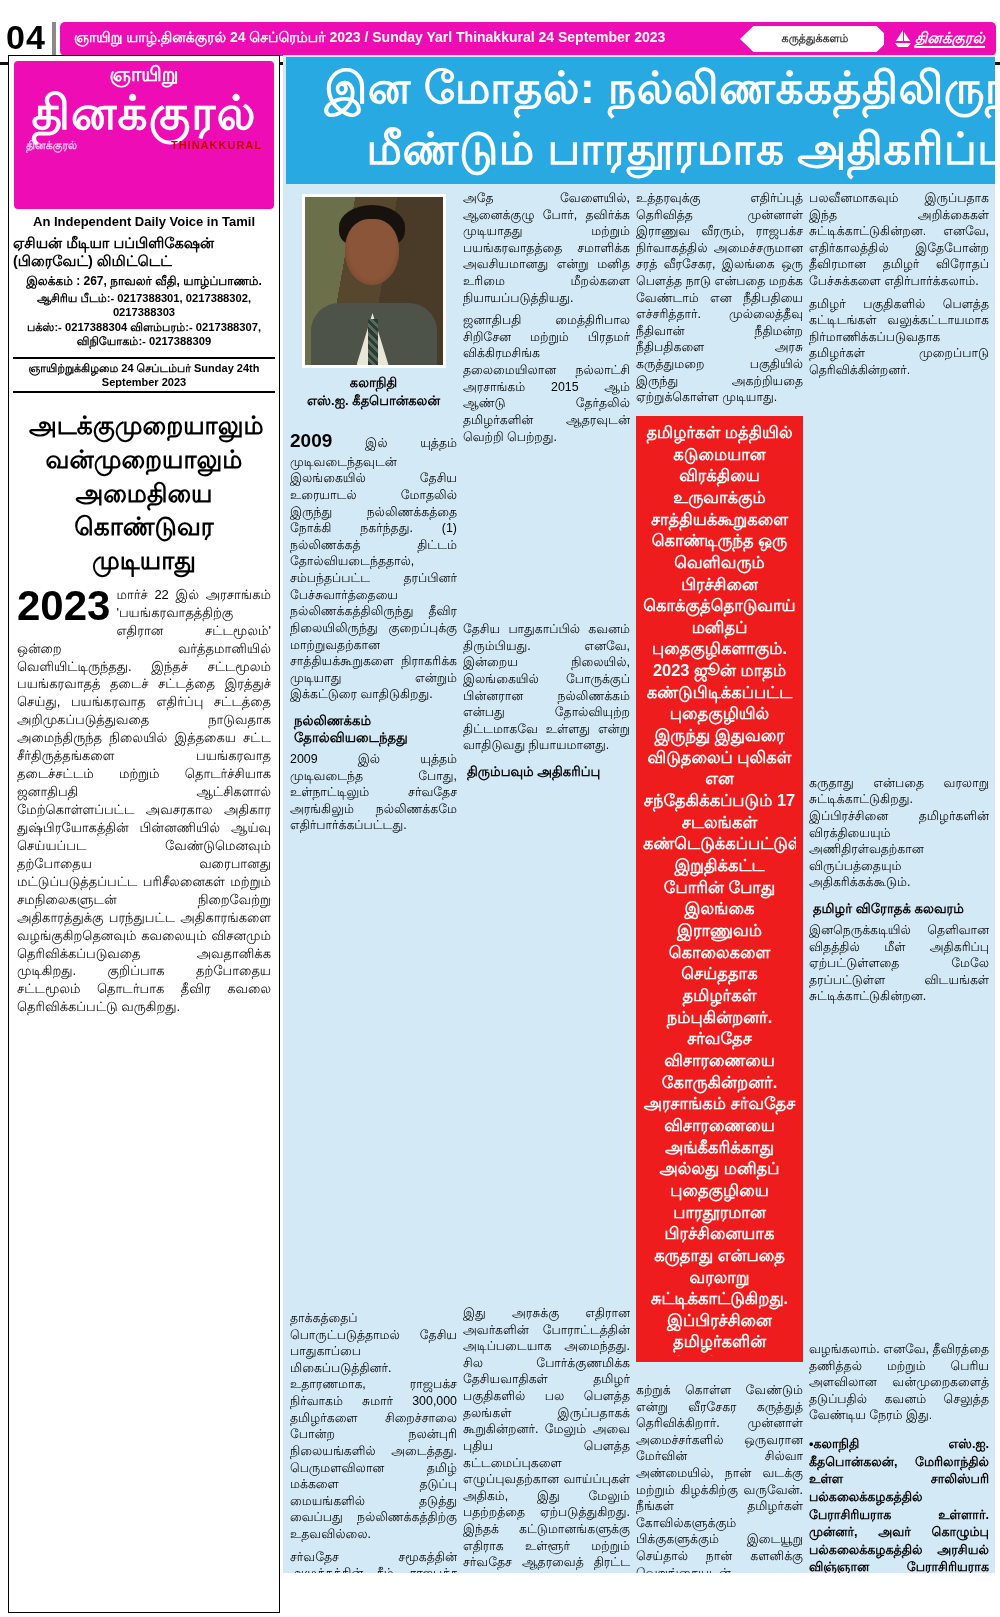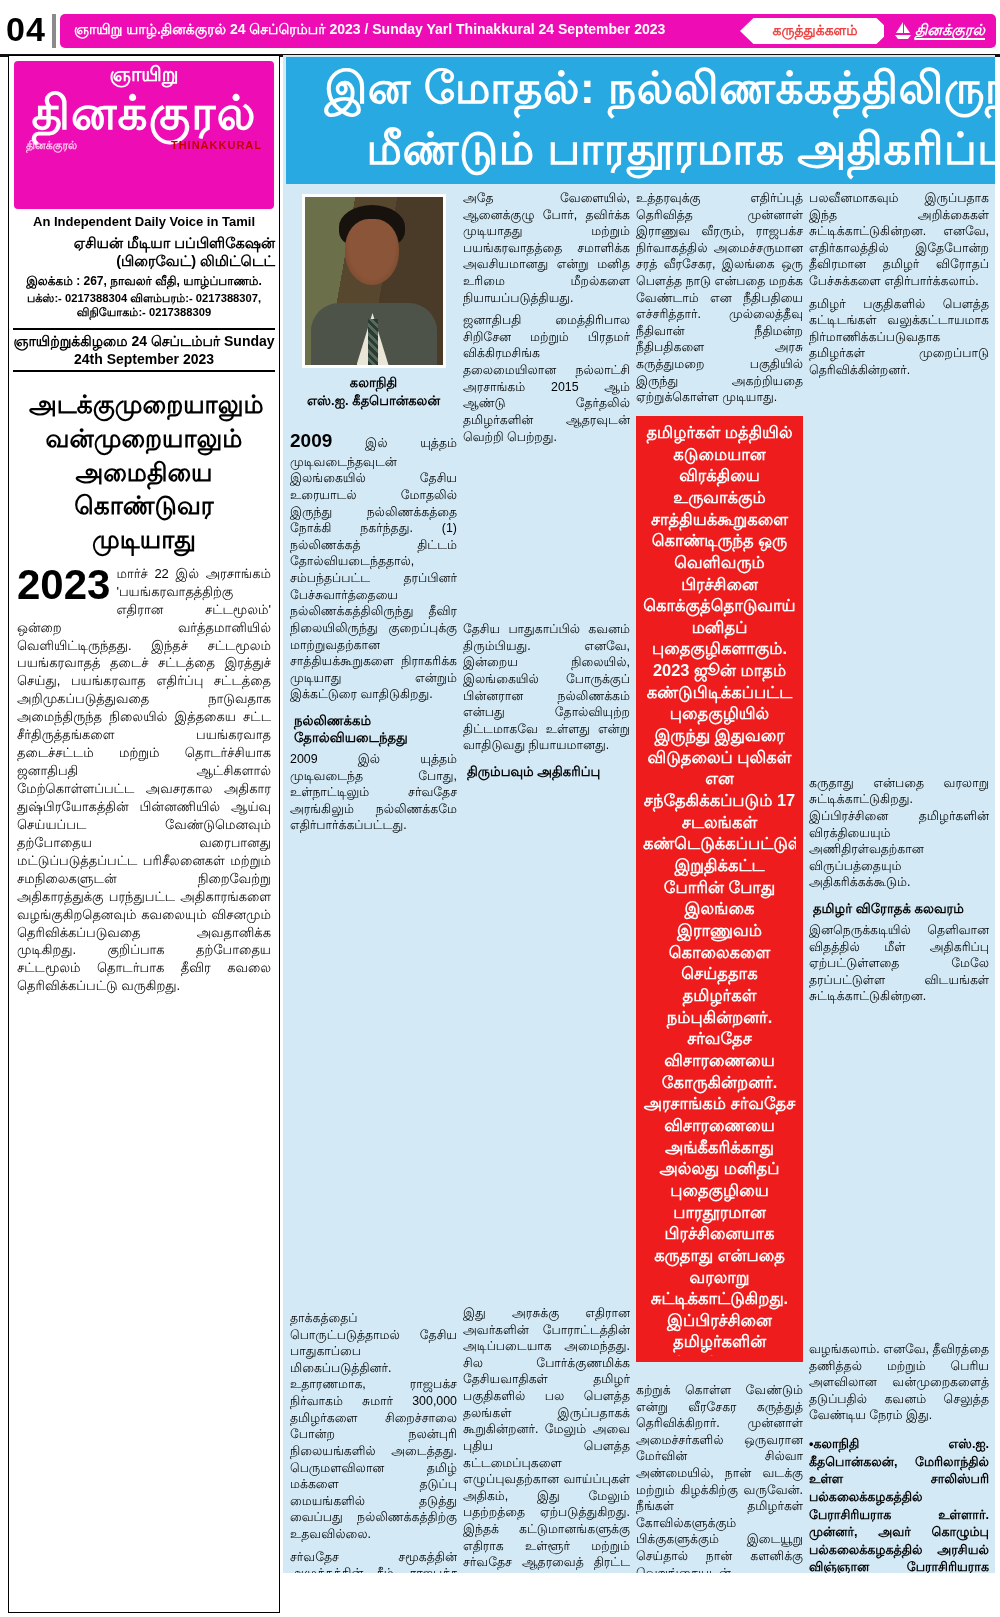--- a/index.html
+++ b/index.html
@@ -1,45 +1,45 @@
 <!DOCTYPE html>
 <html><head>
 <meta charset="utf-8">
 <style>
   html,body{margin:0;padding:0;background:#ffffff;}
   .page{position:relative;width:1000px;height:1617px;background:#ffffff;overflow:hidden;
         font-family:"Liberation Sans", sans-serif;color:#000;}
   
-  .topbar{position:absolute;left:0;top:8px;width:1000px;height:46px;border-bottom:3px solid #111;}
+  .topbar{position:absolute;left:0;top:16px;width:1000px;height:46px;border-bottom:3px solid #111;}
   .page-num{position:absolute;left:6px;top:2px;font-size:34px;font-weight:bold;letter-spacing:1px;}
   .num-rule{position:absolute;left:52px;top:6px;width:4px;height:34px;background:#8a8a8a;}
   .strip{position:absolute;left:60px;top:6px;width:802px;height:34px;background:#ee0db4;border-radius:5px;padding-left:36px;}
   .strip-text{position:absolute;left:14px;top:7px;color:#ffffff;font-weight:bold;font-size:14px;white-space:nowrap;}
   .chevron{position:absolute;right:8px;top:4px;width:150px;height:26px;background:#ffffff;
            clip-path:polygon(0 50%,9% 0,91% 0,100% 50%,91% 100%,9% 100%);
            display:flex;align-items:center;justify-content:center;}
-  .chevron span{font-size:14px;font-weight:bold;color:#ef4444;}
+  .chevron span{font-size:11px;font-weight:bold;color:#404040;}
   .logo-box{position:absolute;left:884px;top:6px;width:112px;height:34px;background:#ee0db4;border-radius:5px;
             display:flex;align-items:center;justify-content:center;gap:4px;}
   .logo-box .logo-word{color:#fff;font-weight:bold;font-style:italic;font-size:15px;border-bottom:2px solid #fff;line-height:1.1;}
   
   .left-panel{position:absolute;left:8px;top:55px;width:270px;height:1556px;border:1px solid #000;
               background:#fff;overflow:hidden;}
   .masthead{margin:5px;height:148px;background:#ee0db4;border-radius:4px;position:relative;color:#fff;text-align:center;}
   .mh-top{padding-top:2px;font-size:20px;font-weight:bold;}
   .mh-title{font-size:47px;font-weight:800;line-height:1.05;letter-spacing:1px;}
   .mh-row{display:flex;justify-content:space-between;padding:0 12px;margin-top:2px;}
   .mh-small-left{font-size:11px;color:#ffc9ee;font-weight:bold;}
   .mh-small-right{font-size:11px;color:#c00000;font-weight:800;letter-spacing:1px;}
   .tagline{text-align:center;font-weight:800;font-size:13px;margin:3px 4px 6px;}
-  .publisher{text-align:right;font-weight:800;font-size:14.5px;margin:2px 4px;}
+  .publisher{text-align:left;font-weight:800;font-size:14.5px;margin:2px 4px;}
   .address{text-align:center;font-weight:bold;font-size:12px;margin-top:3px;}
   .phones{text-align:center;font-weight:bold;font-size:11.2px;margin-top:3px;}
   .dateline{margin:8px 4px 16px;border-top:2px solid #000;border-bottom:2px solid #000;
-            text-align:center;font-weight:bold;font-size:14px;padding:3px 0;}
+            text-align:center;font-weight:bold;font-size:11px;padding:3px 0;}
   .ed-headline{margin:14px 20px 8px;text-align:center;font-size:25px;font-weight:800;line-height:1.35;}
   .ed-body{margin:6px 8px;font-size:13px;line-height:1.38;text-align:justify;}
   .ed-drop{float:left;font-size:42px;font-weight:800;line-height:0.85;margin:2px 6px 0 0;}
   
   .article{position:absolute;left:283px;top:55px;width:712px;height:1518px;background:#d3eaf6;overflow:hidden;}
   .banner{position:absolute;left:3px;top:2px;width:805px;height:127px;background:#29a9e2;color:#fff;
           text-align:center;font-weight:800;}
   .banner div{font-size:44px;line-height:61px;letter-spacing:0.5px;}
   .cols{position:absolute;left:0;top:135px;width:712px;height:1383px;}
   .col{position:absolute;top:0;height:1383px;overflow:hidden;display:flex;flex-direction:column;}
@@ -96,20 +96,21 @@
       <div class="mh-top">ஞாயிறு</div>
       <div class="mh-title">தினக்குரல்</div>
       <div class="mh-row">
         <span class="mh-small-left">தினக்குரல்</span>
         <span class="mh-small-right">THINAKKURAL</span>
       </div>
     </div>
     <div class="tagline">An Independent Daily Voice in Tamil</div>
     <div class="publisher">ஏசியன் மீடியா பப்பிளிகேஷன் (பிரைவேட்) லிமிட்டெட்</div>
     <div class="address">இலக்கம் : 267, நாவலர் வீதி, யாழ்ப்பாணம்.</div>
+    <div class="phones">ஆசிரிய பீடம்:- 0217388301, 0217388302, 0217388303</div>
     <div class="phones">பக்ஸ்:- 0217388304 விளம்பரம்:- 0217388307, விநியோகம்:- 0217388309</div>
     <div class="dateline">ஞாயிற்றுக்கிழமை 24 செப்டம்பர் Sunday 24th September 2023</div>
     <h2 class="ed-headline">
       <span>அடக்குமுறையாலும் வன்முறையாலும்</span><br>
       <span>அமைதியை கொண்டுவர முடியாது</span>
     </h2>
     <div class="ed-body">
       <span class="ed-drop">2023</span>
       <span>மார்ச் 22 இல் அரசாங்கம் 'பயங்கரவாதத்திற்கு எதிரான சட்டமூலம்' ஒன்றை வர்த்தமானியில் வெளியிட்டிருந்தது. இந்தச் சட்டமூலம் பயங்கரவாதத் தடைச் சட்டத்தை இரத்துச் செய்து, பயங்கரவாத எதிர்ப்பு சட்டத்தை அறிமுகப்படுத்துவதை நாடுவதாக அமைந்திருந்த நிலையில் இத்தகைய சட்ட சீர்திருத்தங்களை பயங்கரவாத தடைச்சட்டம் மற்றும் தொடர்ச்சியாக ஜனாதிபதி ஆட்சிகளால் மேற்கொள்ளப்பட்ட அவசரகால அதிகார துஷ்பிரயோகத்தின் பின்னணியில் ஆய்வு செய்யப்பட வேண்டுமெனவும் தற்போதைய வரைபானது மட்டுப்படுத்தப்பட்ட பரிசீலனைகள் மற்றும் சமநிலைகளுடன் நிறைவேற்று அதிகாரத்துக்கு பரந்துபட்ட அதிகாரங்களை வழங்குகிறதெனவும் கவலையும் விசனமும் தெரிவிக்கப்படுவதை அவதானிக்க முடிகிறது. குறிப்பாக தற்போதைய சட்டமூலம் தொடர்பாக தீவிர கவலை தெரிவிக்கப்பட்டு வருகிறது.</span>
     </div>

